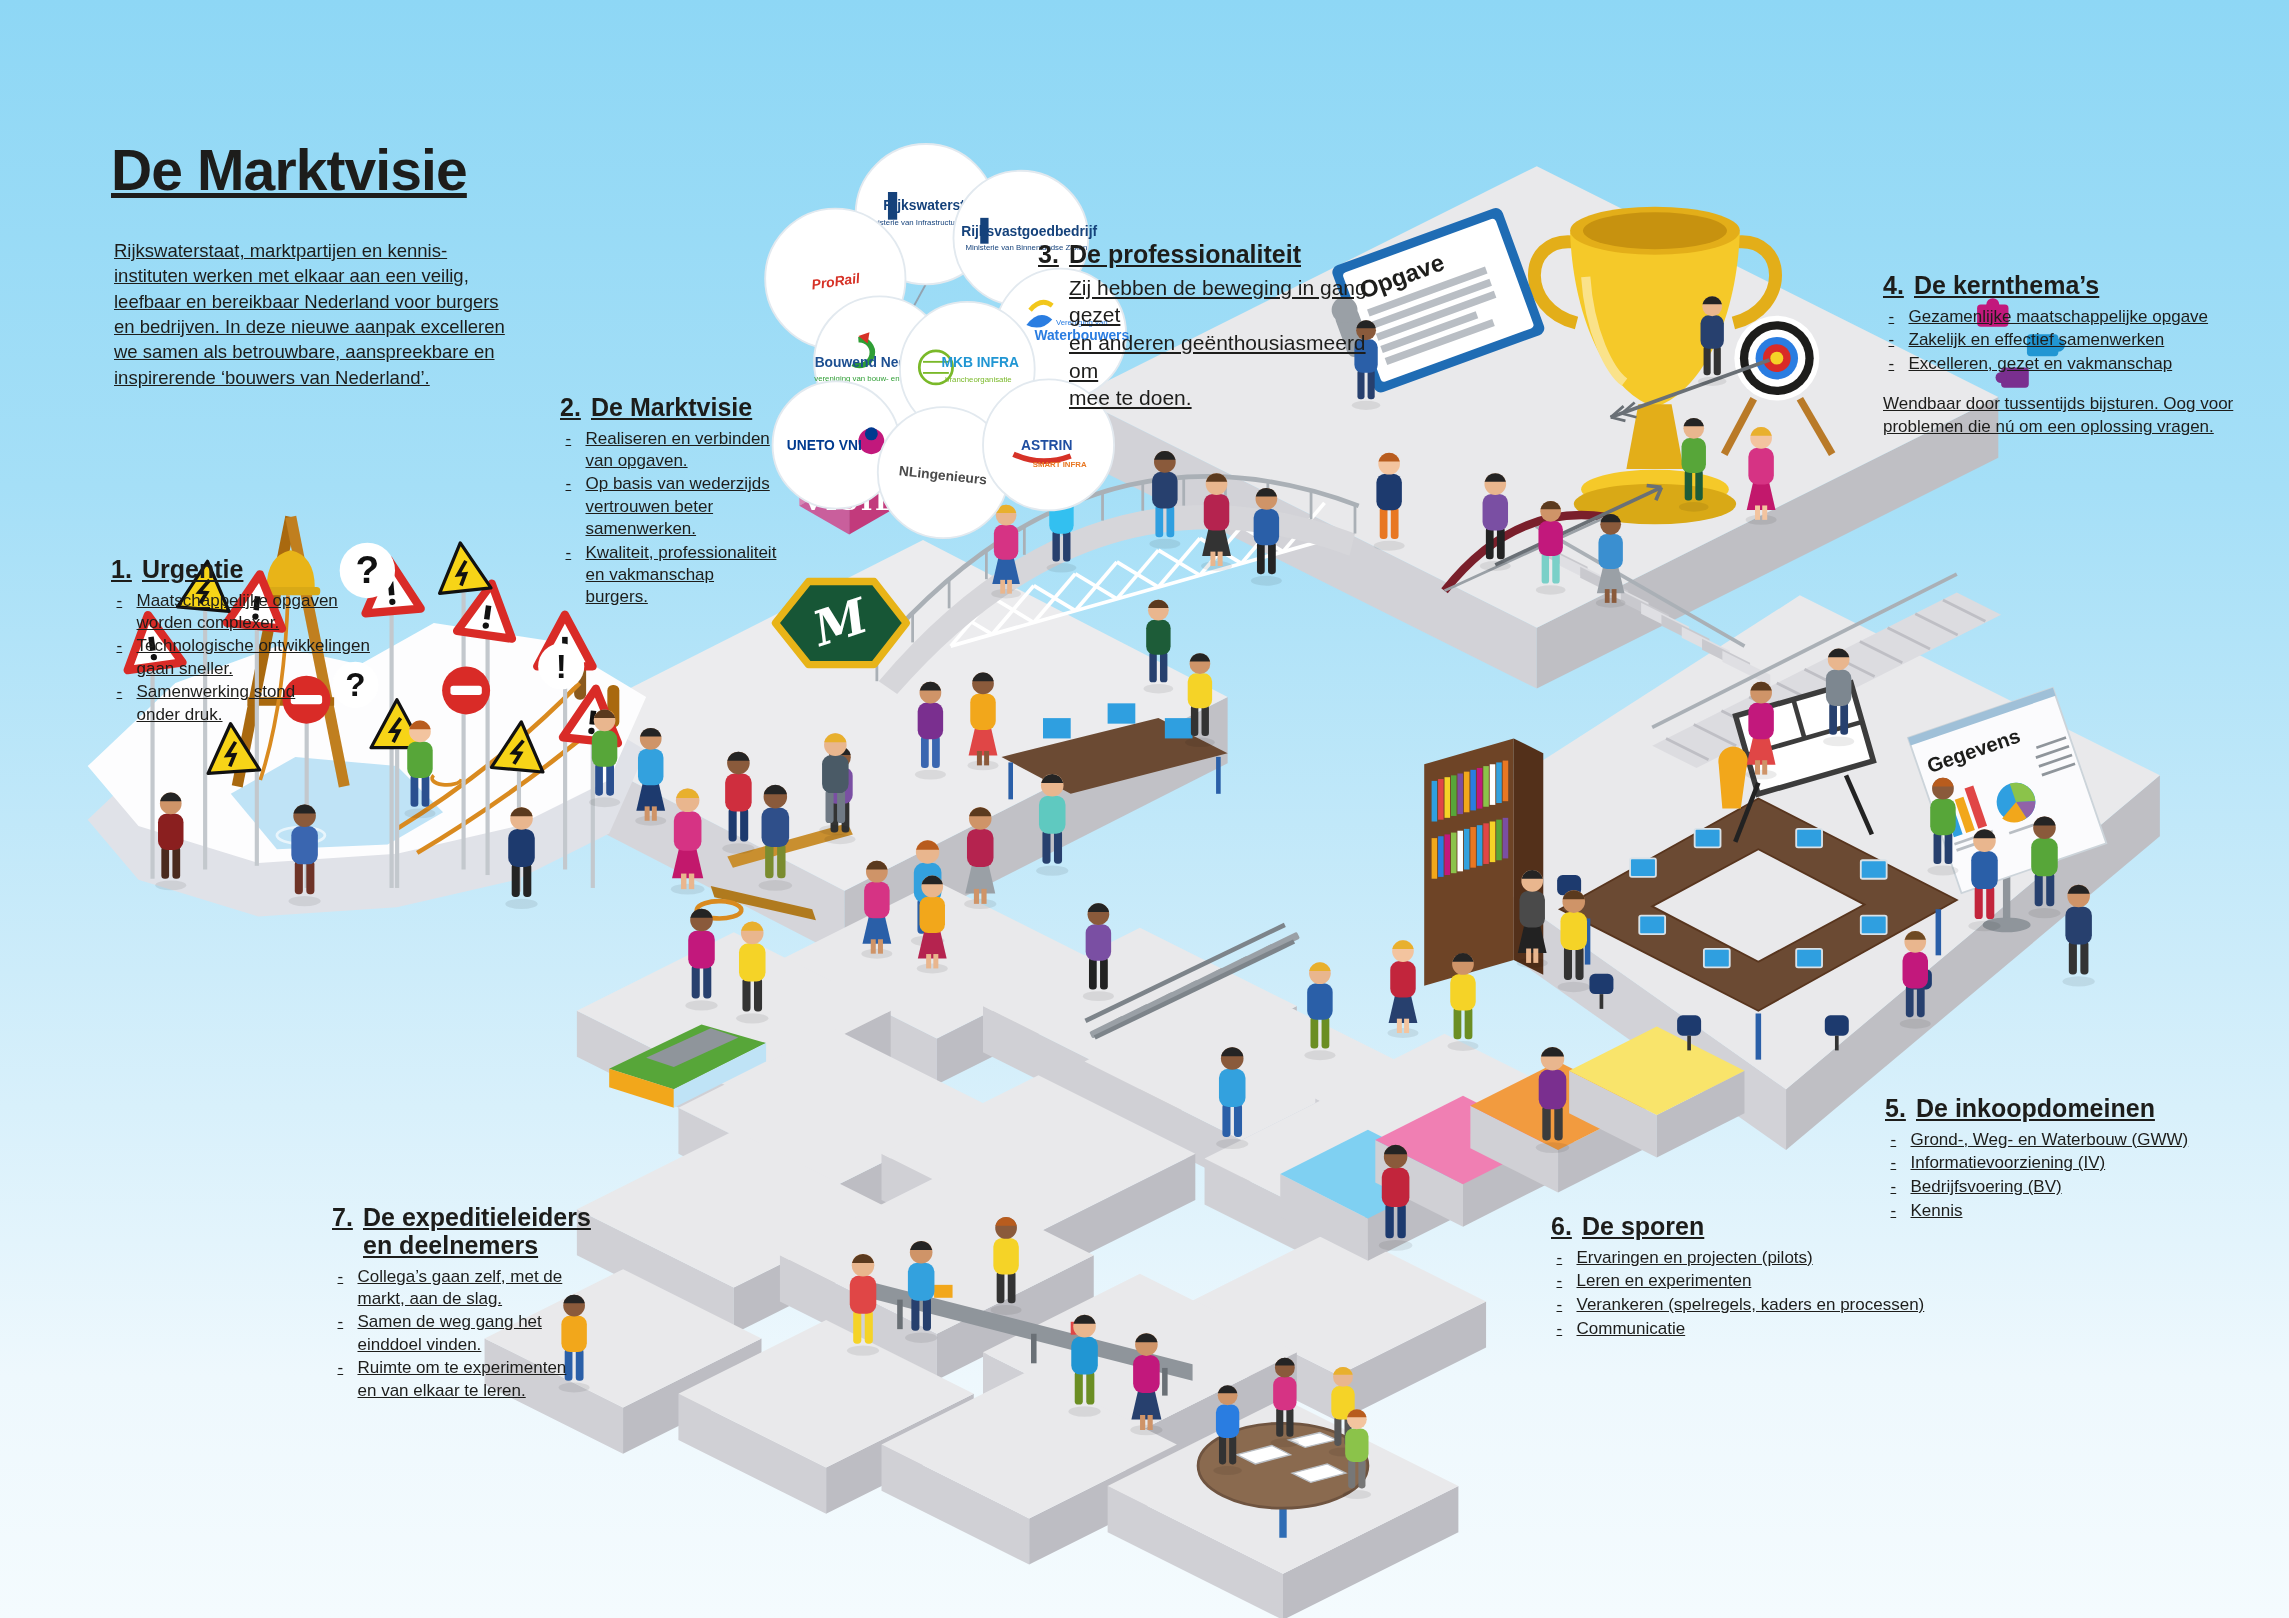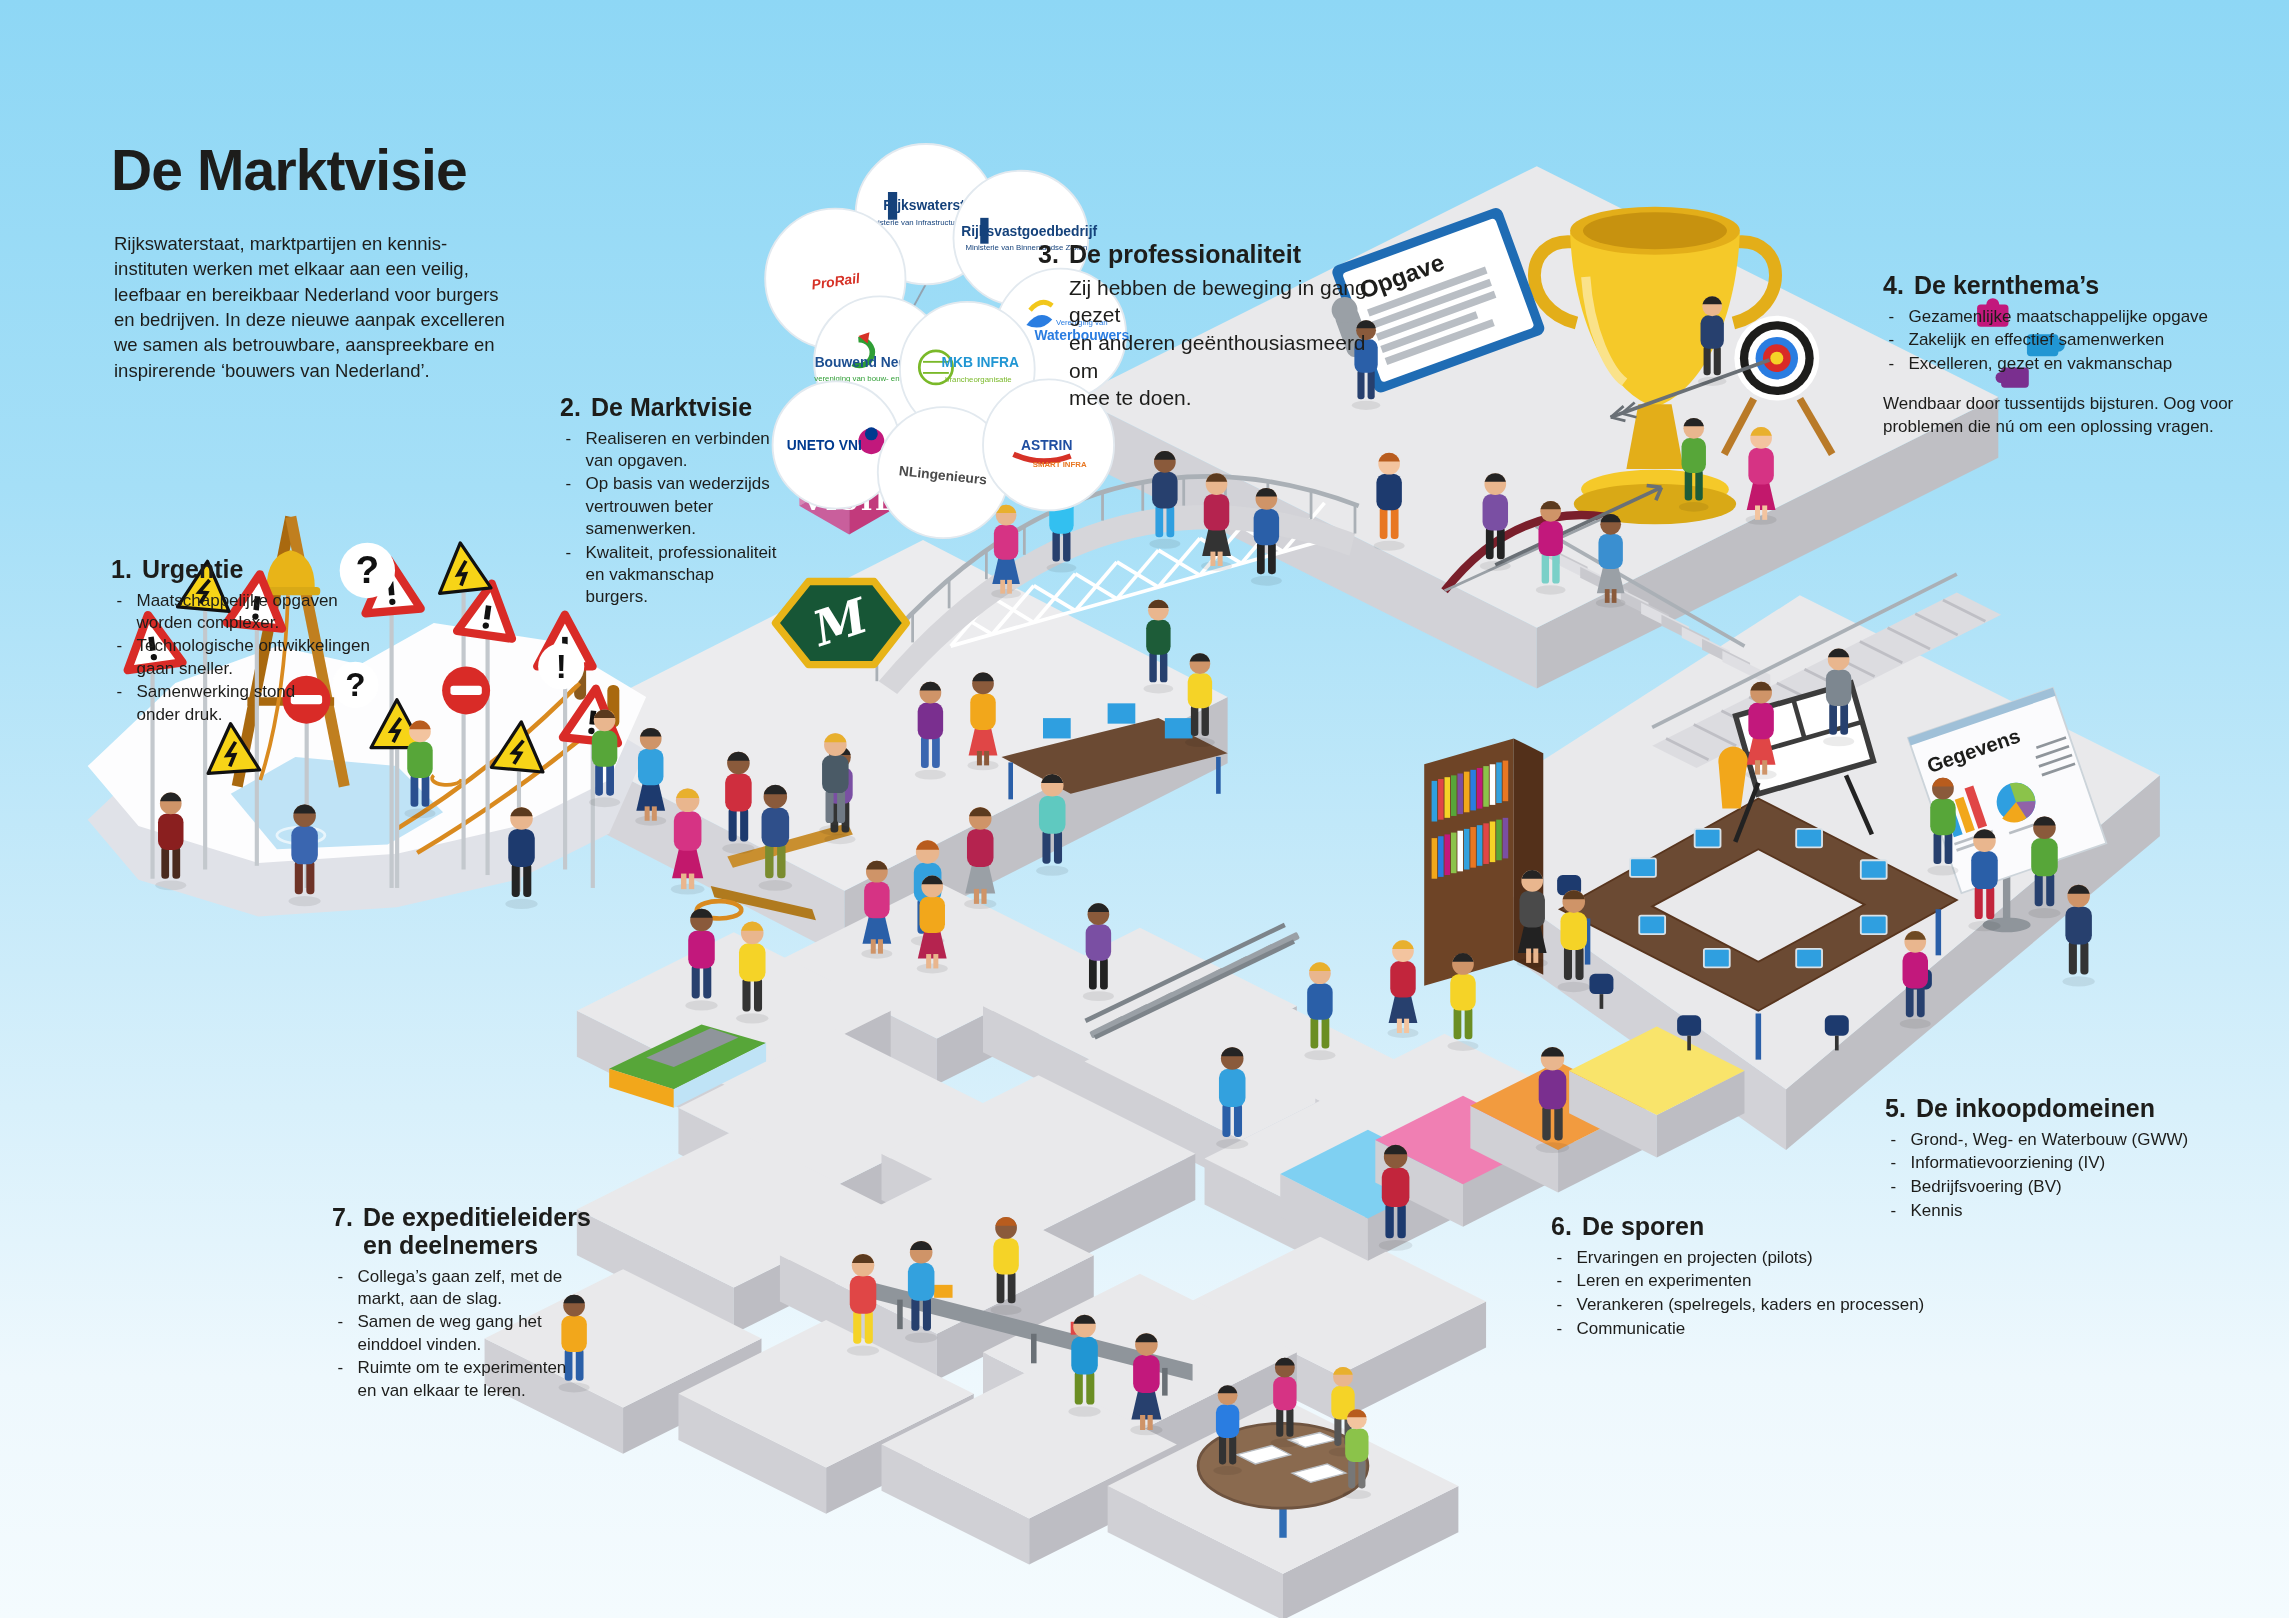--- a/index.html
+++ b/index.html
@@ -1,20 +1,20 @@
 <!DOCTYPE html>
 <html style="font-size:14.8px"><head>
 <meta charset="utf-8">
 <style>
   html,body{margin:0;padding:0;}
   .canvas{position:relative;width:2290px;height:1619px;overflow:hidden;
     background:linear-gradient(180deg,#8ed7f5 0%,#a5dff7 30%,#cdecfa 60%,#eef8fd 85%,#f4fbfe 100%);
     font-family:"Liberation Sans",sans-serif;color:#1d1d1b;}
   .scene{position:absolute;left:0;top:0;}
-  .txt{position:absolute;}
+  .txt{position:absolute;text-decoration:underline;}
   .page-title{font-size:57px;font-weight:bold;letter-spacing:-0.9px;}
   .intro{font-size:18.5px;line-height:1.37;white-space:pre-line;}
   .sec-head{display:flex;font-weight:bold;font-size:25px;line-height:1.12;}
   .sec-head .h-num{flex:0 0 31px;}
   .sec-head .h-title{white-space:pre-line;}
   .sec-body{font-size:21px;line-height:1.32;white-space:pre-line;margin:5.5px 0 0 31px;}
   .bullets{margin-top:6.5px;}
   .b-row{display:flex;font-size:17px;line-height:1.3;margin-bottom:1.8px;}
   .b-dash{flex:0 0 20px;padding-left:5.5px;}
   .b-text{flex:1;white-space:pre-line;}
@@ -1097,21 +1097,21 @@
       <g>
         <circle cx="1136" cy="482" r="71" fill="#ffffff" stroke="#e2e9ef" stroke-width="2"></circle>
         <path d="M1098,492 q30,14 62,2" stroke="#d63227" stroke-width="6" fill="none"></path>
         <text class="bal-label" x="1134" y="488" font-size="22" fill="#1f4ea1">ASTRIN</text>
         <text class="bal-sub" x="1148" y="506" font-size="10" font-weight="bold" fill="#e87722">SMART INFRA</text>
       </g>
     </g>
   </svg>
 
   <div class="txt page-title" style="left:111px;top:137px;">De Marktvisie</div>
-  <div class="txt intro" style="left:114px;top:231px;width:397px;">Rijkswaterstaat, marktpartijen en kennis-
+  <div class="txt intro" style="left:114px;top:238px;width:397px;">Rijkswaterstaat, marktpartijen en kennis-
 instituten werken met elkaar aan een veilig,
 leefbaar en bereikbaar Nederland voor burgers
 en bedrijven. In deze nieuwe aanpak excelleren
 we samen als betrouwbare, aanspreekbare en
 inspirerende ‘bouwers van Nederland’.</div>
 
   <div class="txt" style="left:111px;top:555px;width:295px;">
     <div class="sec-head">
         <span class="h-num">1.</span>
         <span class="h-title">Urgentie</span>

